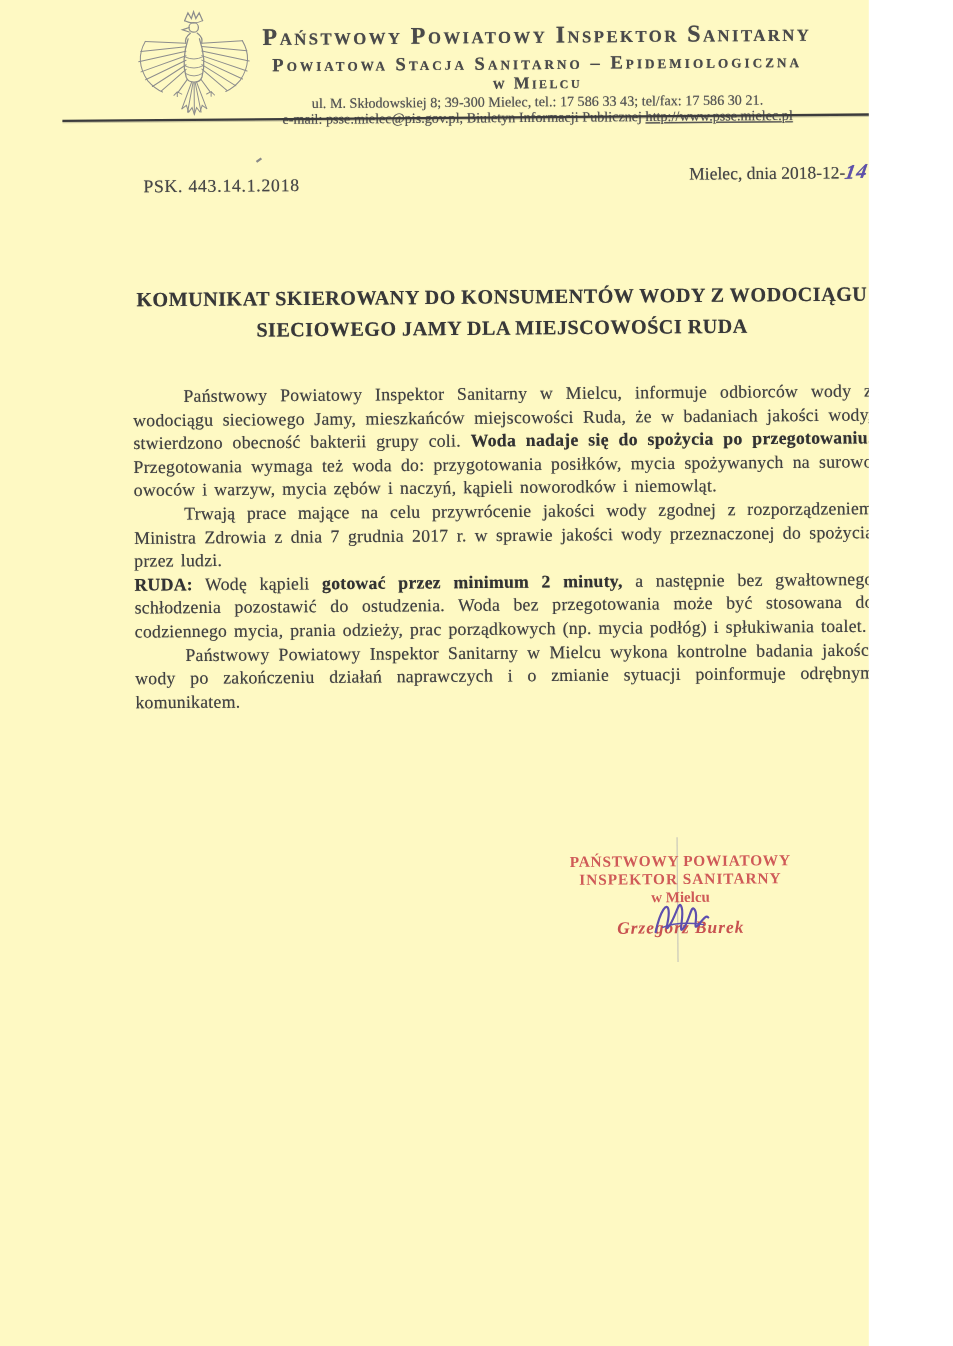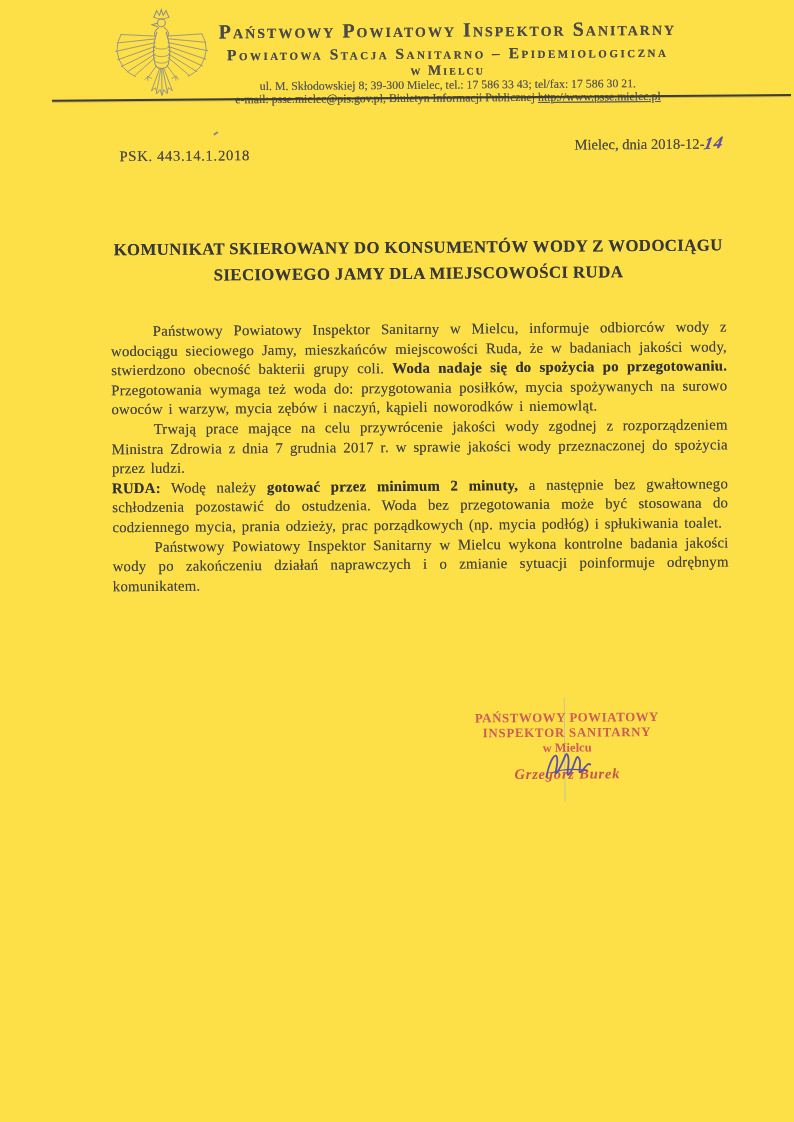--- a/index.html
+++ b/index.html
@@ -1,17 +1,17 @@
 <!DOCTYPE html>
 <html><head>
 <meta charset="utf-8">
 <style>
   html,body{margin:0;padding:0;background:#ffffff;}
   .paper{
-    position:relative;width:794px;height:1122px;background:#fde047;
+    position:relative;width:724px;height:1122px;background:#fef9c3;
     overflow:hidden;font-family:"Liberation Serif","DejaVu Serif",serif;color:#3e3e3e;
   }
   .skew-wrap{position:absolute;inset:0;transform:rotate(-0.45deg);transform-origin:400px 480px;}
   .fuzz{text-shadow:0 0 0.6px rgba(80,80,80,0.65);}
 
   
   .emblem{position:absolute;left:112px;top:6px;width:106px;height:94px;}
   .org-block{position:absolute;left:210px;top:18px;width:482px;text-align:center;color:#4a4a4a;}
   .org-1{font-size:20px;font-weight:bold;font-variant:small-caps;letter-spacing:2px;line-height:24px;}
   .org-2{font-size:15.5px;font-weight:bold;font-variant:small-caps;letter-spacing:2.5px;line-height:19px;margin-top:2px;}
@@ -90,21 +90,21 @@
 
     <div class="scan-tick"></div>
     <div class="case-no fuzz">PSK. 443.14.1.2018</div>
     <div class="place-date fuzz"><span>Mielec, dnia 2018-12-</span><span class="hand-day">14</span></div>
 
     <div class="doc-title fuzz">KOMUNIKAT SKIEROWANY DO KONSUMENTÓW WODY Z WODOCIĄGU SIECIOWEGO JAMY DLA MIEJSCOWOŚCI RUDA</div>
 
     <div class="body-text fuzz">
       <p class="ind"><span>Państwowy Powiatowy Inspektor Sanitarny w Mielcu, informuje odbiorców wody z wodociągu sieciowego Jamy, mieszkańców miejscowości Ruda, że w badaniach jakości wody, stwierdzono obecność bakterii grupy coli. </span><span class="b">Woda nadaje się do spożycia po przegotowaniu.</span><span> Przegotowania wymaga też woda do: przygotowania posiłków, mycia spożywanych na surowo owoców i warzyw, mycia zębów i naczyń, kąpieli noworodków i niemowląt.</span></p>
       <p class="ind p2">Trwają prace mające na celu przywrócenie jakości wody zgodnej z rozporządzeniem Ministra Zdrowia z dnia 7 grudnia 2017 r. w sprawie jakości wody przeznaczonej do spożycia przez ludzi.</p>
-      <p class="p3"><span class="b">RUDA:</span><span> Wodę należy </span><span class="b">gotować przez minimum 2 minuty,</span><span> a następnie bez gwałtownego schłodzenia pozostawić do ostudzenia. Woda bez przegotowania może być stosowana do codziennego mycia, prania odzieży, prac porządkowych (np. mycia podłóg) i spłukiwania toalet.</span></p>
+      <p class="p3"><span class="b">RUDA:</span><span> Wodę kąpieli </span><span class="b">gotować przez minimum 2 minuty,</span><span> a następnie bez gwałtownego schłodzenia pozostawić do ostudzenia. Woda bez przegotowania może być stosowana do codziennego mycia, prania odzieży, prac porządkowych (np. mycia podłóg) i spłukiwania toalet.</span></p>
       <p class="ind p4">Państwowy Powiatowy Inspektor Sanitarny w Mielcu wykona kontrolne badania jakości wody po zakończeniu działań naprawczych i o zmianie sytuacji poinformuje odrębnym komunikatem.</p>
     </div>
 
     <div class="fold-line"></div>
 
     <div class="stamp">
       <div class="stamp-1">PAŃSTWOWY POWIATOWY</div>
       <div class="stamp-2">INSPEKTOR SANITARNY</div>
       <div class="stamp-3">w Mielcu</div>
       <div class="sig-scribble">

